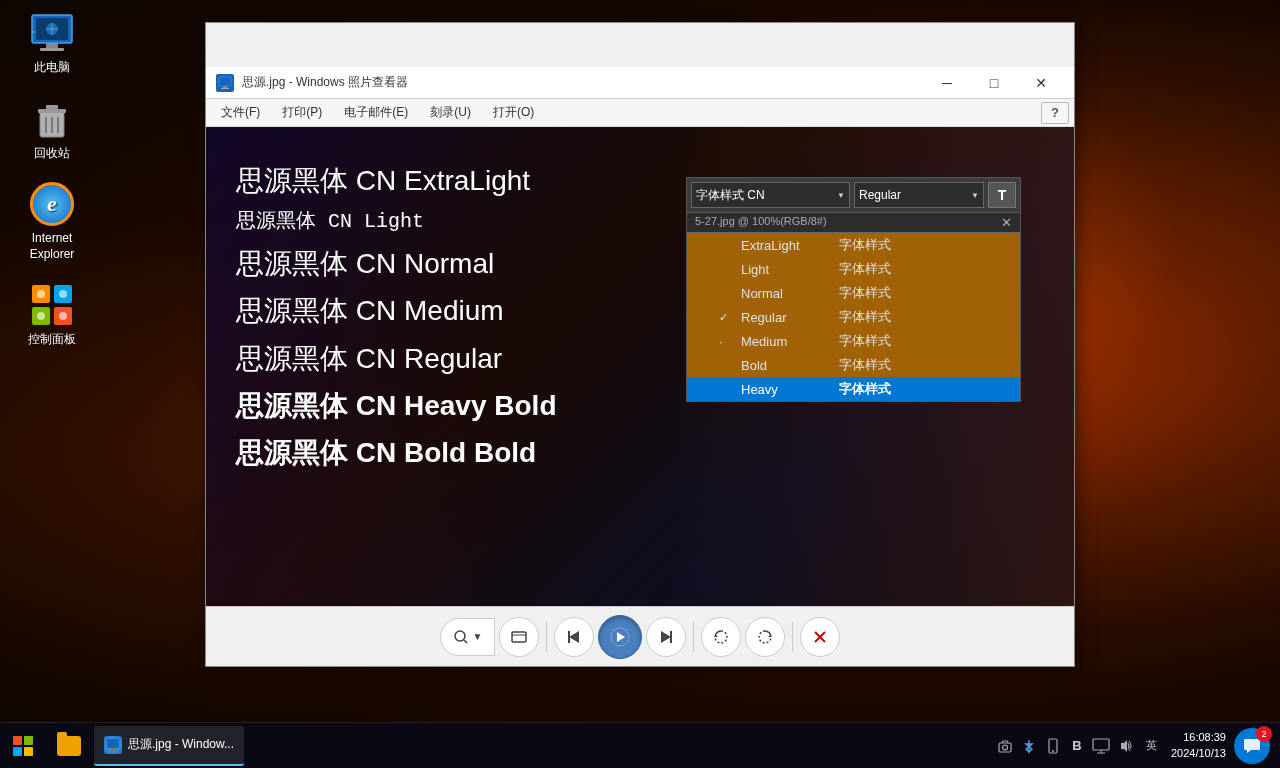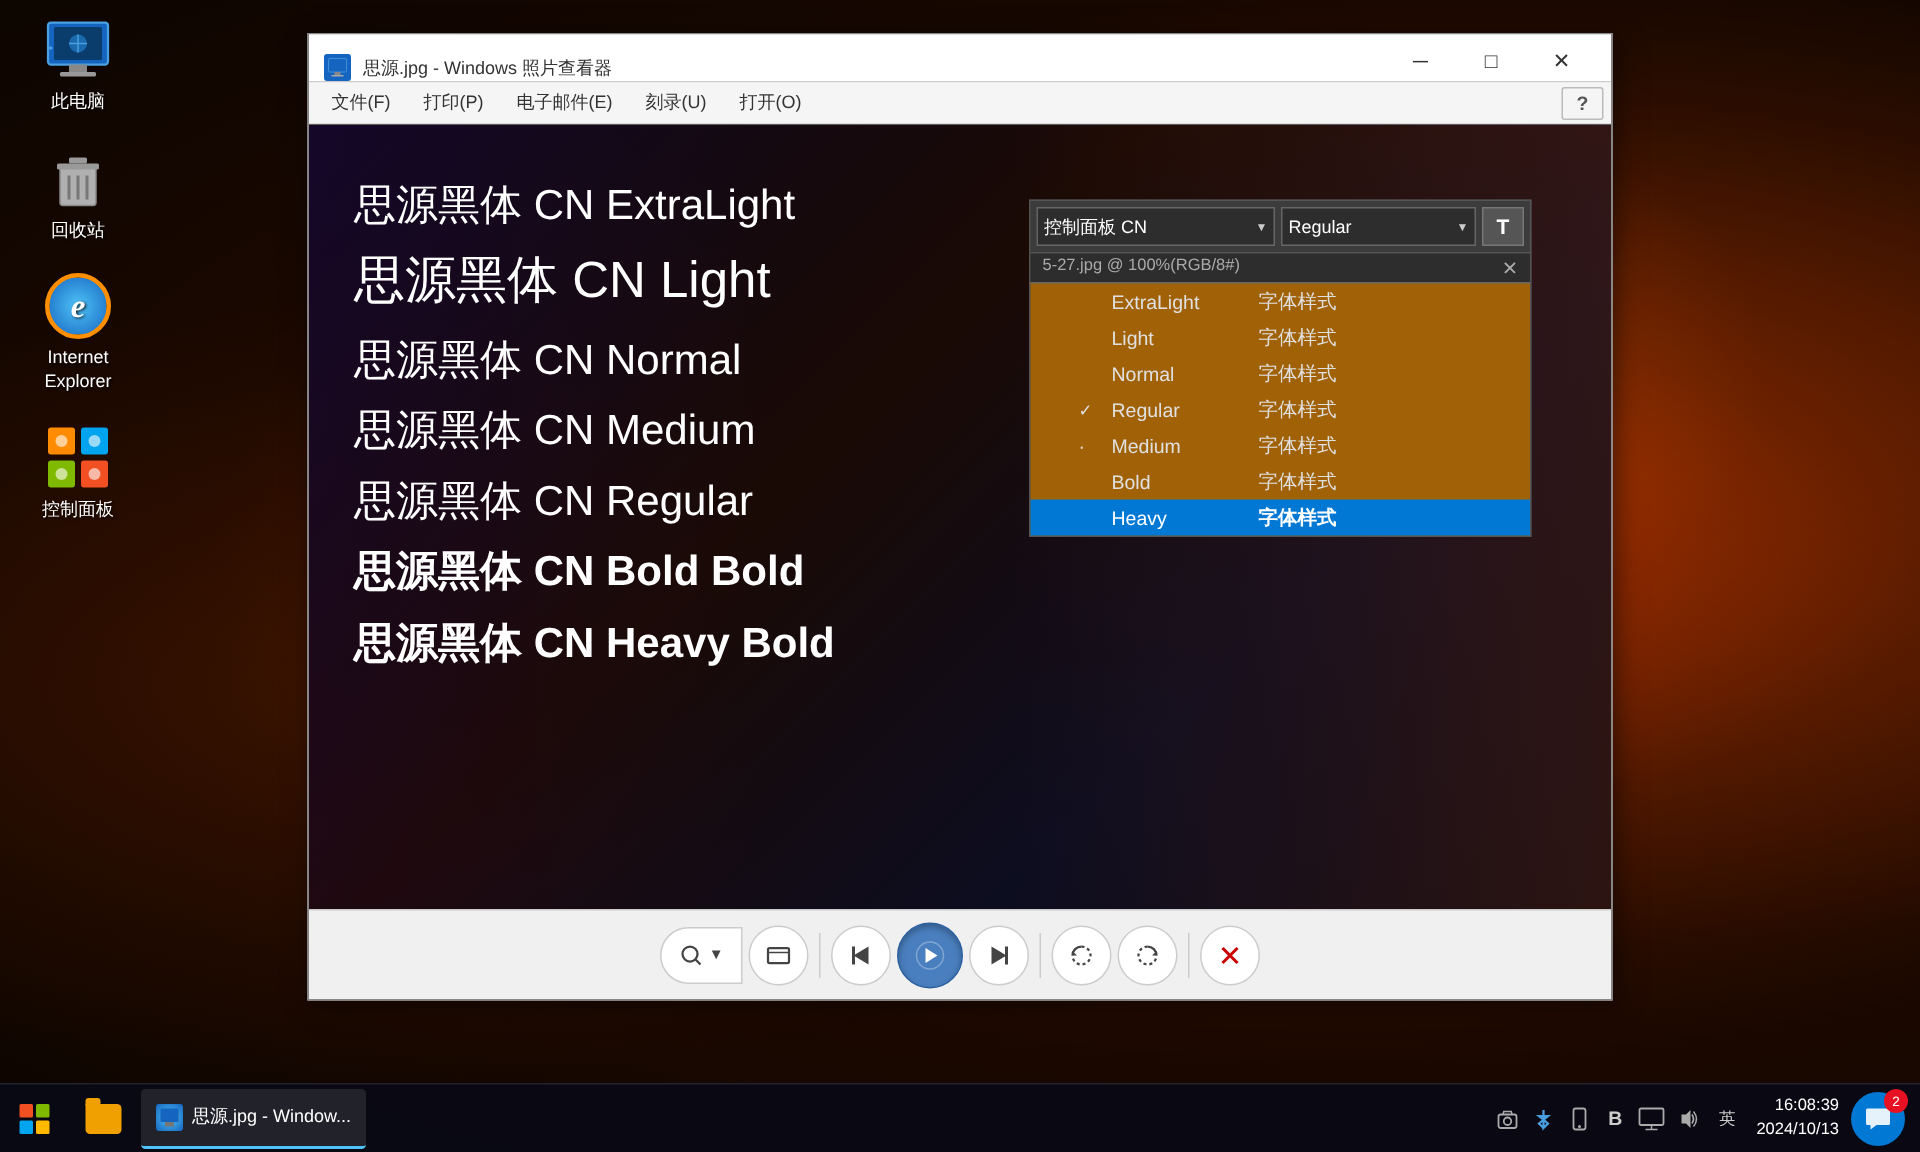--- a/index.html
+++ b/index.html
@@ -248,24 +248,25 @@
       box-shadow: 3px 3px 15px rgba(0,0,0,0.5);
       display: flex;
       flex-direction: column;
       z-index: 50;
     }
 
     .pv-titlebar {
       height: 32px;
       background: #ffffff;
       display: flex;
-      align-items: flex-end;
+      align-items: center;
       padding: 0 10px;
       border-bottom: 1px solid #ccc;
       user-select: none;
+      margin-top: 44px;
     }
 
     .pv-titlebar-icon {
       width: 18px;
       height: 18px;
       margin-right: 8px;
       background: #1565c0;
       border-radius: 2px;
       display: flex;
       align-items: center;
@@ -356,21 +357,21 @@
     }
 
     
     .font-line {
       color: white;
       padding: 4px 30px;
       line-height: 1.4;
     }
 
     .font-extralight { font-size: 28px; font-weight: 200; }
-    .font-light { font-size: 34px; font-weight: 300; }
+    .font-light { font-size: 20px; font-weight: 300; font-family: Liberation Mono, monospace; }
     .font-normal { font-size: 28px; font-weight: 400; }
     .font-regular { font-size: 28px; font-weight: 400; }
     .font-medium { font-size: 28px; font-weight: 500; }
     .font-bold { font-size: 28px; font-weight: 700; }
     .font-heavy { font-size: 28px; font-weight: 900; }
 
     
     .font-dropdown-container {
       position: absolute;
       top: 50px;
@@ -669,29 +670,29 @@
 
         <div style="position:absolute;right:0;top:0;bottom:0;width:400px;background:linear-gradient(to left, rgba(180,60,0,0.2), transparent);"></div>
         <div style="position:absolute;left:0;top:0;bottom:0;width:300px;background:linear-gradient(to right, rgba(80,0,120,0.1), transparent);"></div>
 
         <div style="position:absolute;top:20px;left:0;right:0;padding-top:10px;">
           <div class="font-line font-extralight">思源黑体 CN ExtraLight</div>
           <div class="font-line font-light">思源黑体 CN Light</div>
           <div class="font-line font-normal">思源黑体 CN Normal</div>
           <div class="font-line font-medium">思源黑体 CN Medium</div>
           <div class="font-line font-regular">思源黑体 CN Regular</div>
+          <div class="font-line font-heavy">思源黑体 CN Heavy Bold</div>
           <div class="font-line font-bold">思源黑体 CN Bold Bold</div>
-          <div class="font-line font-heavy">思源黑体 CN Heavy Bold</div>
         </div>
 
         <div class="font-dropdown-container">
 
           <div class="font-dropdown-header">
             <div class="font-family-select">
-              <span>控制面板 CN</span>
+              <span>字体样式 CN</span>
               <span class="select-arrow">▼</span>
             </div>
             <div class="font-style-select">
               <span>Regular</span>
               <span class="select-arrow">▼</span>
             </div>
             <div class="font-text-btn">T</div>
           </div>
 
           <div style="display:flex;align-items:flex-start;padding:2px 8px;background:#2d2d2d;font-size:11px;color:#aaa;border-top:1px solid #555;">

